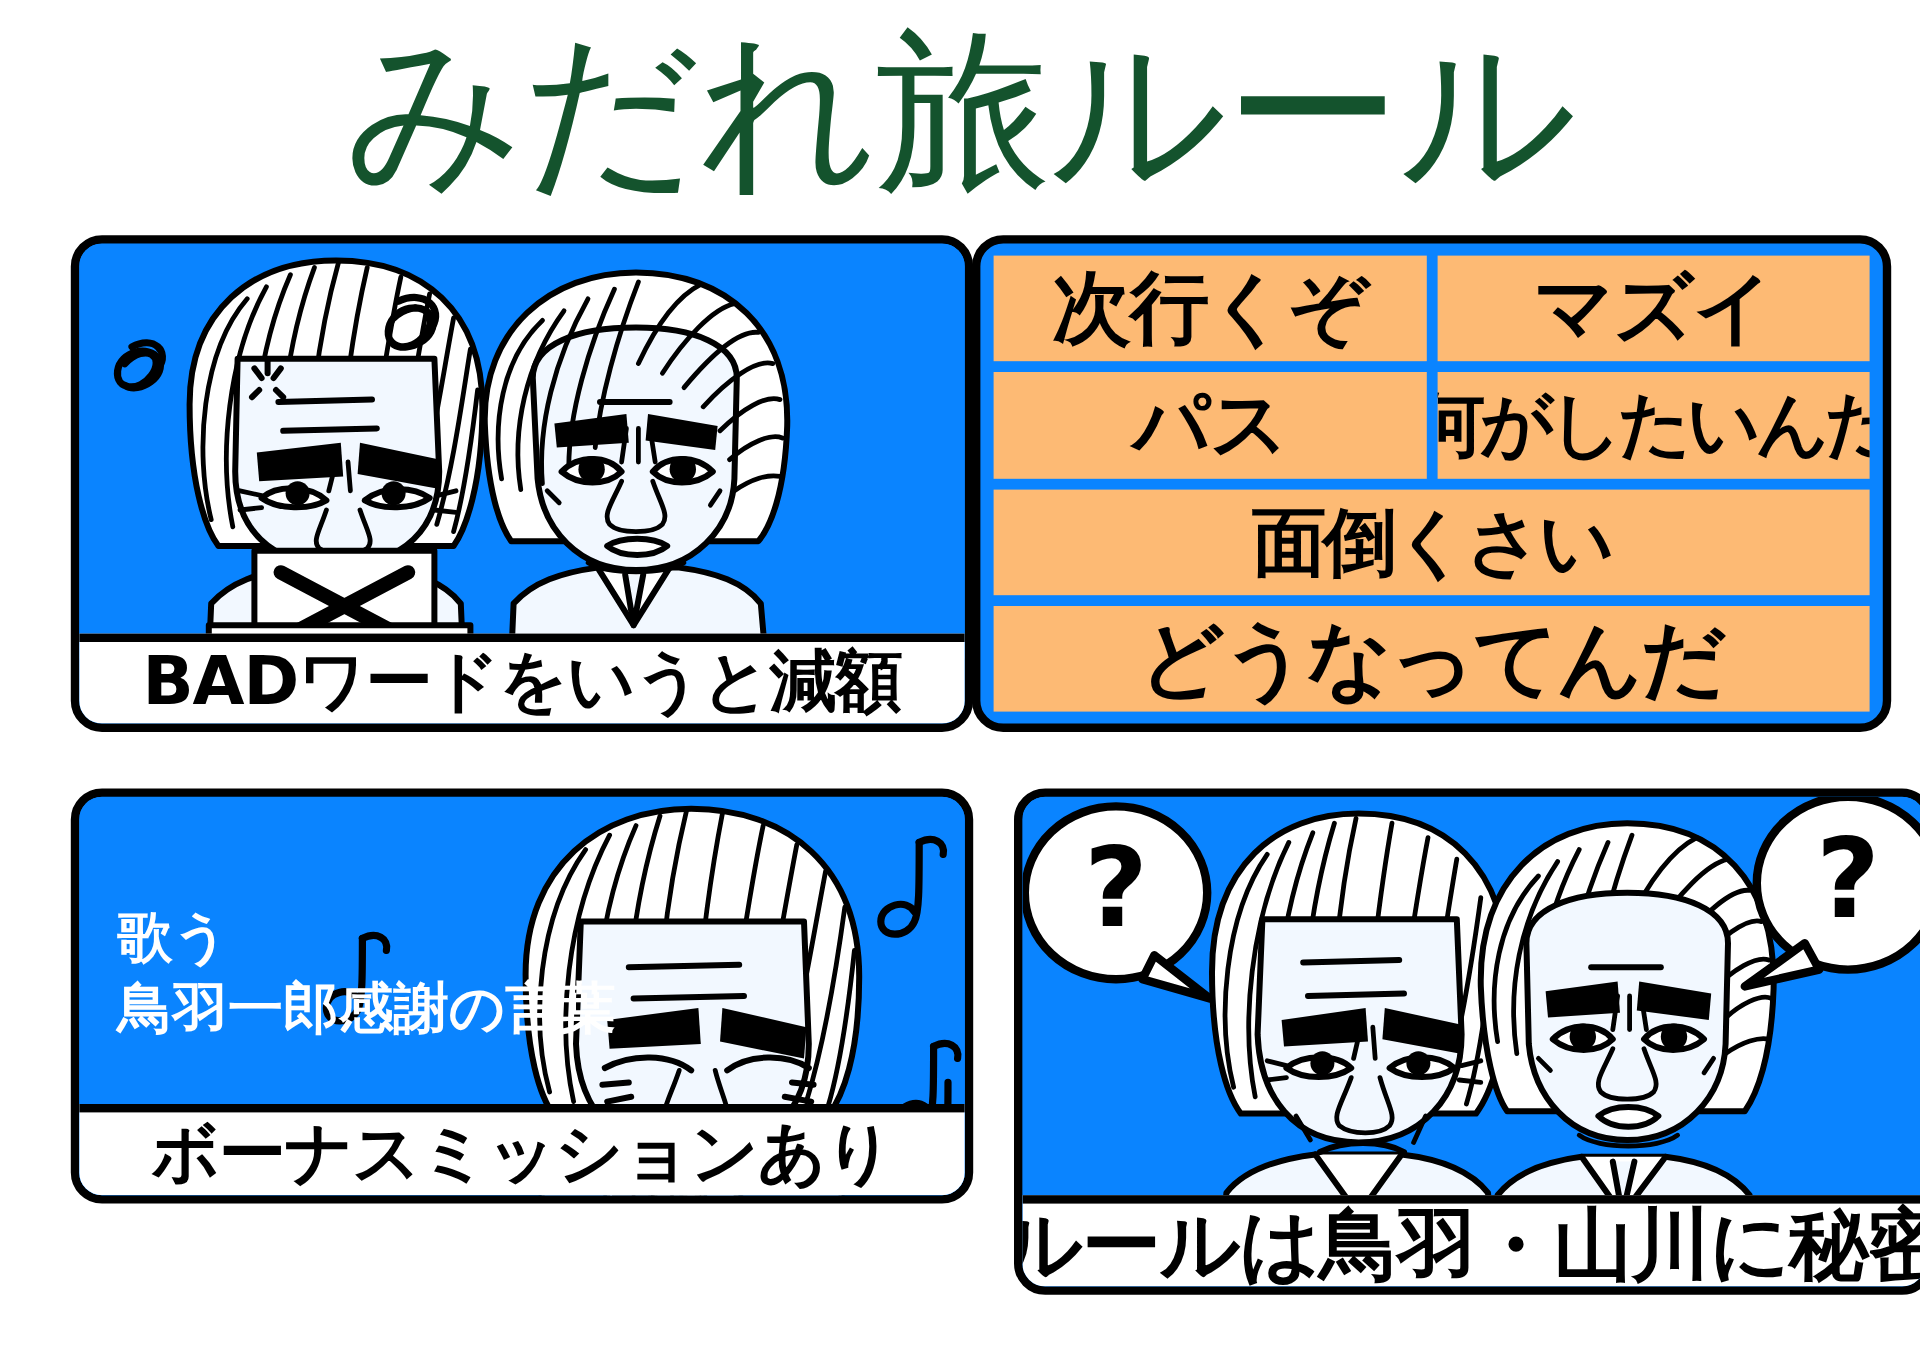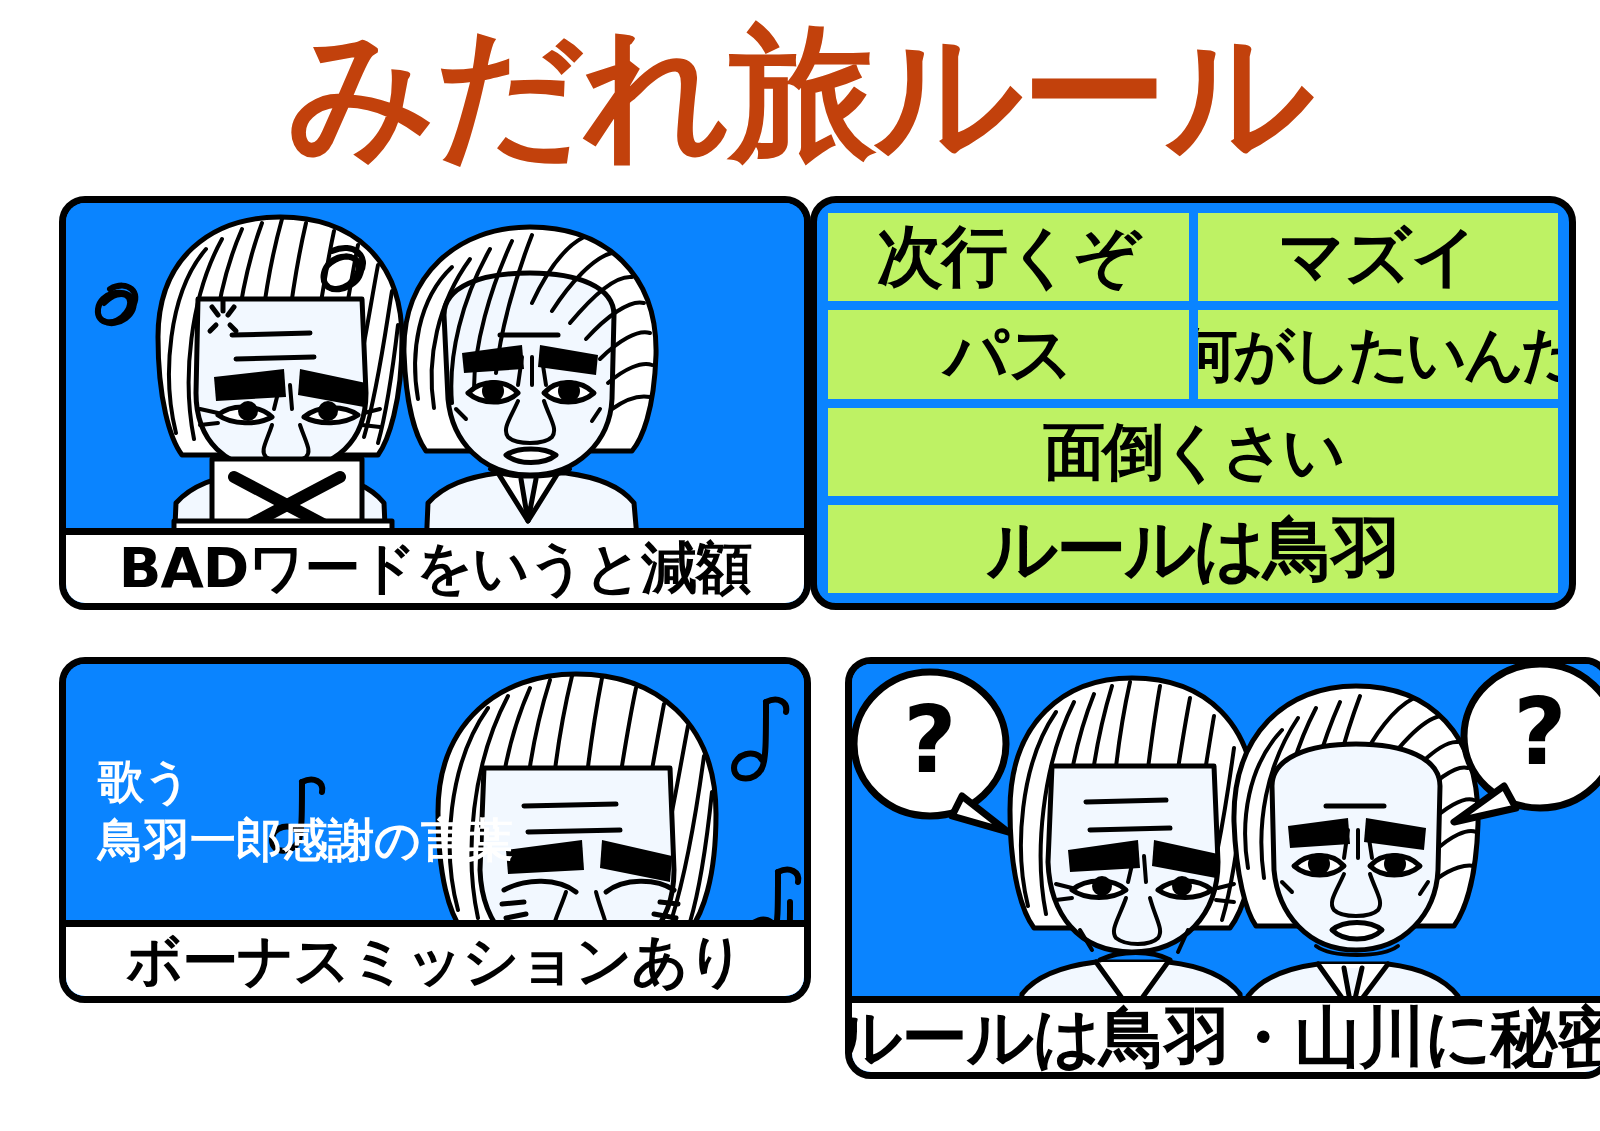--- a/index.html
+++ b/index.html
@@ -8,21 +8,21 @@
     background:#ffffff;
     font-family:"DejaVu Sans","Liberation Sans",sans-serif;
     overflow:hidden;
     position:relative;
   }
   
   #title{
     position:absolute;left:0;top:8px;width:1600px;height:170px;
     display:flex;align-items:center;justify-content:center;
     font-size:146px;line-height:1;
-    font-weight:700;color:#c2410c;
+    font-weight:400;color:#14532d;
     letter-spacing:-2px;
     white-space:nowrap;
   }
   
   .panel{
     position:absolute;
     box-sizing:border-box;
     border:7px solid #000;
     border-radius:26px;
     background:#0a84ff;
@@ -61,21 +61,21 @@
     padding:10px 11px;
     overflow:hidden;
   }
   #word-table{
     width:100%;height:100%;
     display:flex;flex-direction:column;gap:9px;
     box-sizing:border-box;
   }
   .wt-row{display:flex;gap:9px;flex:1 1 0;min-height:0;}
   .wt-cell{
-    flex:1 1 0;background:#bef264;
+    flex:1 1 0;background:#fdba74;
     display:flex;align-items:center;justify-content:center;
     font-weight:900;color:#000;white-space:nowrap;
     letter-spacing:-1px;line-height:1;
     overflow:hidden;
   }
   .wt-r0 .wt-cell{font-size:66px;}
   .wt-r1 .wt-cell:first-child{font-size:64px;}
   .wt-r1 .wt-cell:last-child{font-size:60px;letter-spacing:-4px;}
   .wt-r2 .wt-cell{font-size:62px;letter-spacing:-3px;}
   .wt-r3 .wt-cell{font-size:70px;letter-spacing:-2px;}
@@ -242,21 +242,21 @@
       <div class="wt-cell">マズイ</div>
     </div>
     <div class="wt-row wt-r1">
       <div class="wt-cell">パス</div>
       <div class="wt-cell">何がしたいんだ</div>
     </div>
     <div class="wt-row wt-r2">
       <div class="wt-cell">面倒くさい</div>
     </div>
     <div class="wt-row wt-r3">
-      <div class="wt-cell">ルールは鳥羽</div>
+      <div class="wt-cell">どうなってんだ</div>
     </div>
   </div>
 </div>
 
 <div class="panel" id="panel-bl">
   <div class="panel-art">
     <svg class="art-svg" width="740" height="353" viewBox="0 0 740 353">
       <rect x="0" y="0" width="740" height="353" fill="#0a84ff"></rect>
 
       <g stroke="#000" stroke-width="5" fill="#f2f8ff" stroke-linejoin="round" stroke-linecap="round">

